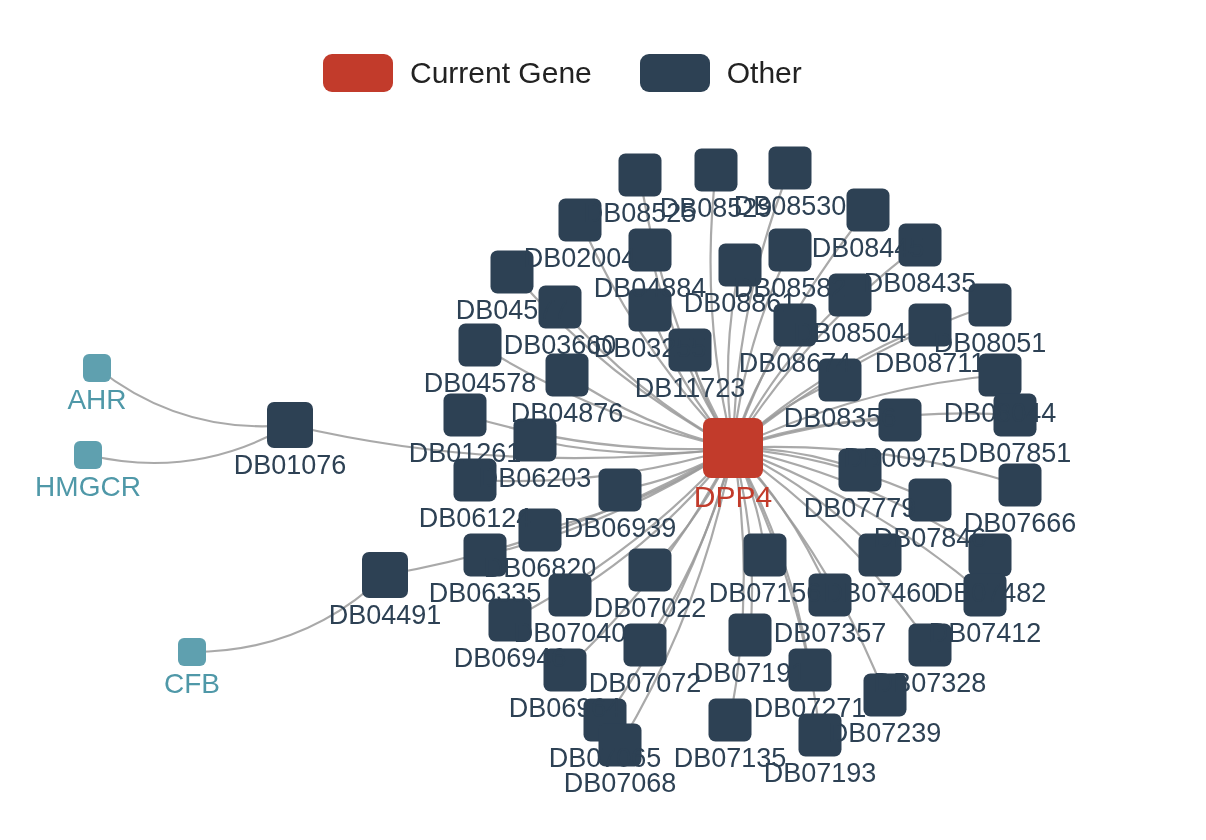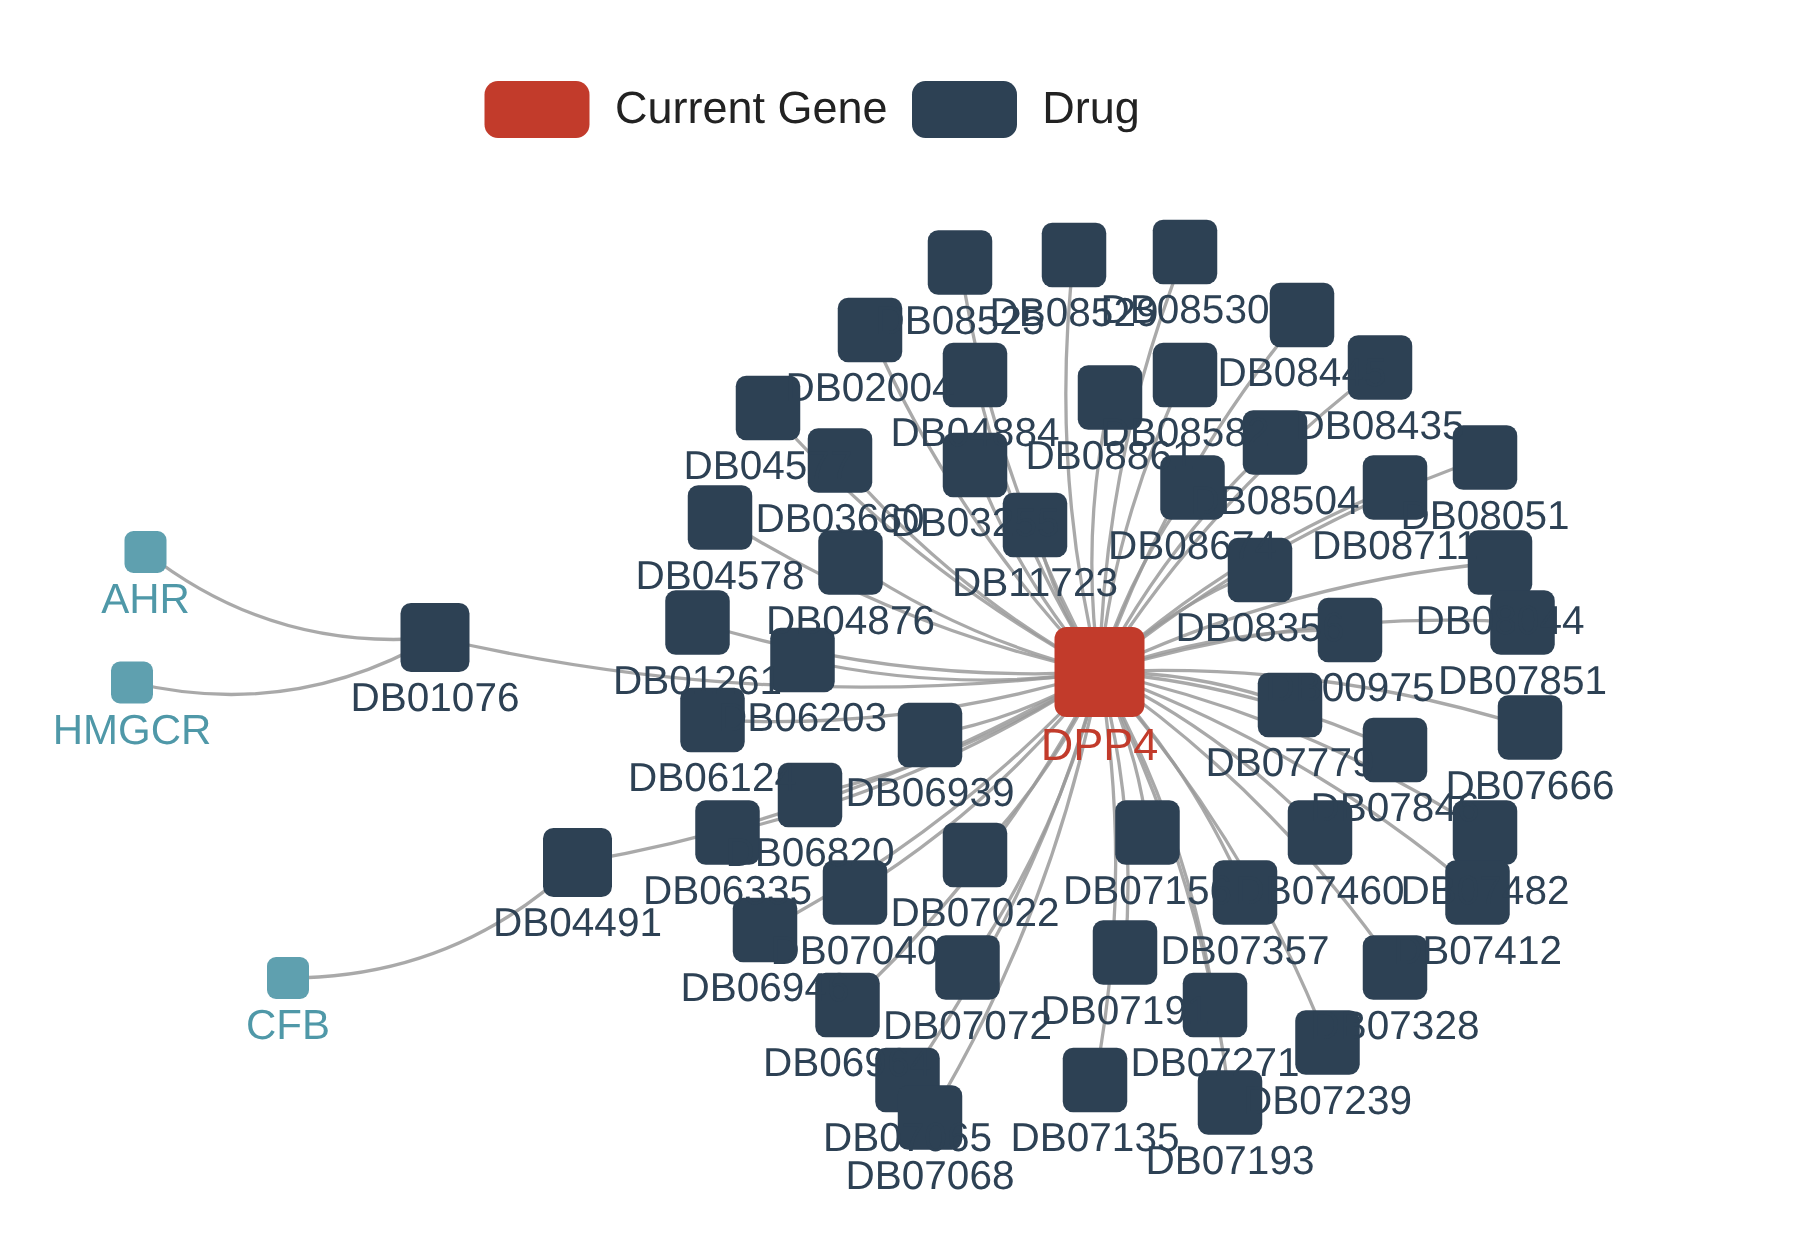--- a/index.html
+++ b/index.html
@@ -1,38 +1,38 @@
 <!DOCTYPE html>
 <html><head>
 <meta charset="utf-8">
 <style>
   *{box-sizing:border-box}
   html,body{margin:0;padding:0;width:1206px;height:840px;background:#ffffff;
     font-family:"Liberation Sans",sans-serif;overflow:hidden}
   .stage{position:relative;width:1206px;height:840px;background:#fff}
-  .legend{position:absolute;top:54px;left:323px;display:flex;align-items:flex-end;gap:16px;z-index:2}
+  .legend{position:absolute;top:54px;left:323px;display:flex;align-items:flex-end;gap:48px;z-index:2}
   .legend-item{display:flex;align-items:center;gap:17px}
   .legend-swatch{display:inline-block;width:70px;height:38px;border-radius:9px;background:#ccc}
   .legend-label{font-size:30px;color:#222;white-space:nowrap}
   svg.network{position:absolute;left:0;top:0;width:1206px;height:840px}
   svg text{font-family:"Liberation Sans",sans-serif}
 </style>
 </head>
 <body>
 
 <div class="stage">
 
   <div class="legend">
     <div class="legend-item">
       <span class="legend-swatch" style="background: rgb(194, 59, 43);"></span>
       <span class="legend-label">Current Gene</span>
     </div>
     <div class="legend-item">
       <span class="legend-swatch" style="background: rgb(45, 65, 84);"></span>
-      <span class="legend-label">Drug</span>
+      <span class="legend-label">Other</span>
     </div>
   </div>
 
   <svg class="network" viewBox="0 0 1206 840" xmlns="http://www.w3.org/2000/svg">
       <path d="M 290 425 Q 509.43 476.37 733 448" fill="none" stroke="#9a9a9a" stroke-width="2.2" opacity="0.85"></path>
       <path d="M 385 575 Q 570.43 542.82 733 448" fill="none" stroke="#9a9a9a" stroke-width="2.2" opacity="0.85"></path>
       <path d="M 640 175 Q 661.93 319.87 733 448" fill="none" stroke="#9a9a9a" stroke-width="2.2" opacity="0.85"></path>
       <path d="M 716 170 Q 699.48 310.53 733 448" fill="none" stroke="#9a9a9a" stroke-width="2.2" opacity="0.85"></path>
       <path d="M 790 168 Q 736.3 302.87 733 448" fill="none" stroke="#9a9a9a" stroke-width="2.2" opacity="0.85"></path>
       <path d="M 580 220 Q 635.98 347.77 733 448" fill="none" stroke="#9a9a9a" stroke-width="2.2" opacity="0.85"></path>

